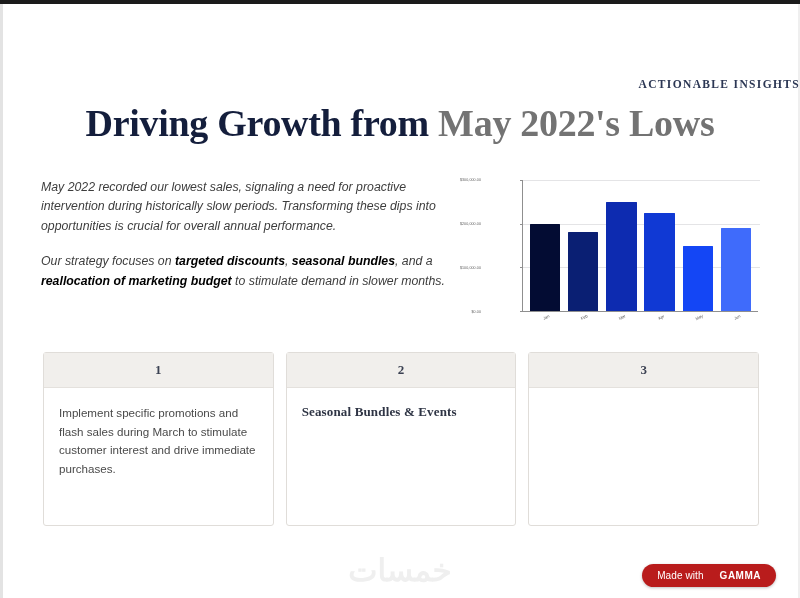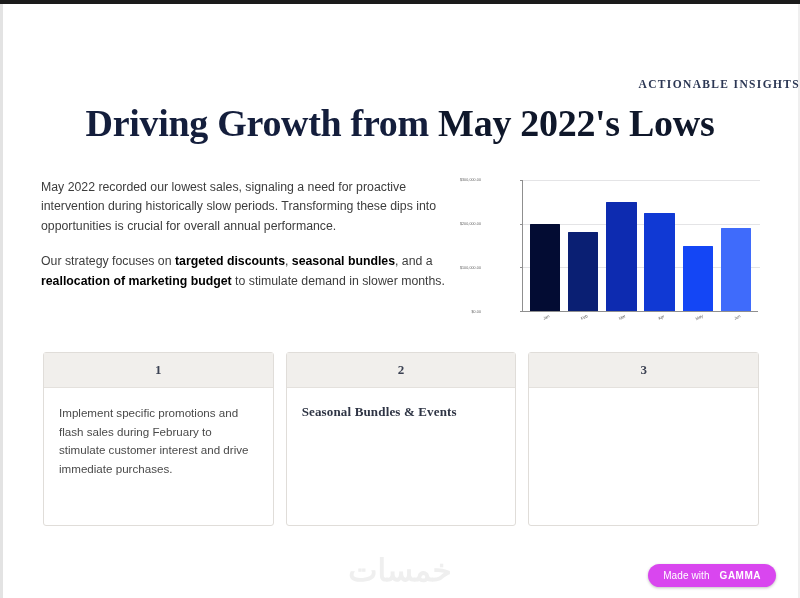--- a/index.html
+++ b/index.html
@@ -64,28 +64,29 @@
     left: 0; top: 101px;
     width: 800px;
     text-align: center;
     font-family: "Liberation Serif", serif;
     font-size: 38px;
     font-weight: 700;
     letter-spacing: -0.3px;
     color: #141e3c;
     white-space: nowrap;
   }
-  #headline .accent { color: #0f172a; }
+  #headline .accent { color: #737373; }
 
   
   #copy {
     position: absolute;
     left: 41px;
     top: 178px;
     width: 424px;
+    font-style: italic;
   }
   #copy p {
     margin: 0 0 16px 0;
     font-size: 12.3px;
     line-height: 19.4px;
     color: #3d3d3d;
   }
   #copy p:last-child { margin-bottom: 0; }
   #copy b { font-weight: 700; color: #000000; }
 
@@ -218,29 +219,29 @@
     font-weight: 700;
     color: #efefef;
     letter-spacing: 1px;
     direction: rtl;
     user-select: none;
   }
   #gamma-badge {
     position: absolute;
     right: 24px;
     top: 564px;
-    background: #d946ef;
+    background: #b91c1c;
     color: #ffffff;
     border-radius: 13px;
     padding: 6px 15px;
     font-size: 10px;
     letter-spacing: 0.1px;
     display: flex;
     align-items: center;
-    gap: 10px;
+    gap: 16px;
     box-shadow: 0 1px 3px rgba(0,0,0,0.25);
   }
   #gamma-badge .brand {
     font-weight: 700;
     letter-spacing: 0.5px;
     text-align: right;
   }
 </style>
 </head>
 <body>
@@ -304,21 +305,21 @@
   <div class="ylabel" style="top: 4px;">$300,000.00</div>
       <div class="ylabel" style="top: 48px;">$200,000.00</div>
       <div class="ylabel" style="top: 92px;">$100,000.00</div>
       <div class="ylabel" style="top: 136px;">$0.00</div>
     </div>
 
   <div id="cards">
       <div class="card">
         <div class="card-head">1</div>
         <div class="card-body">
-          <div class="card-text">Implement specific promotions and flash sales during February to stimulate customer interest and drive immediate purchases.</div>
+          <div class="card-text">Implement specific promotions and flash sales during March to stimulate customer interest and drive immediate purchases.</div>
         </div>
       </div>
       <div class="card">
         <div class="card-head">2</div>
         <div class="card-body">
           <div class="card-title">Seasonal Bundles &amp; Events</div>
         </div>
       </div>
       <div class="card">
         <div class="card-head">3</div>

